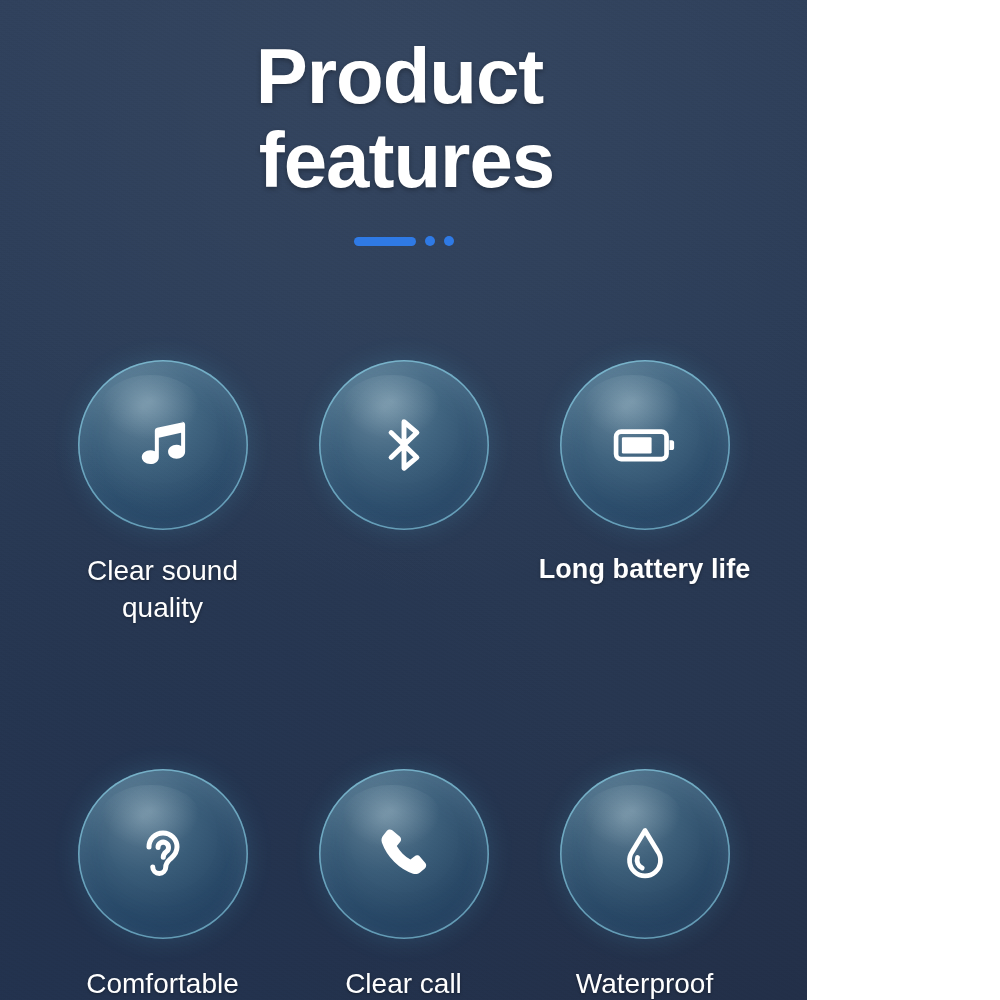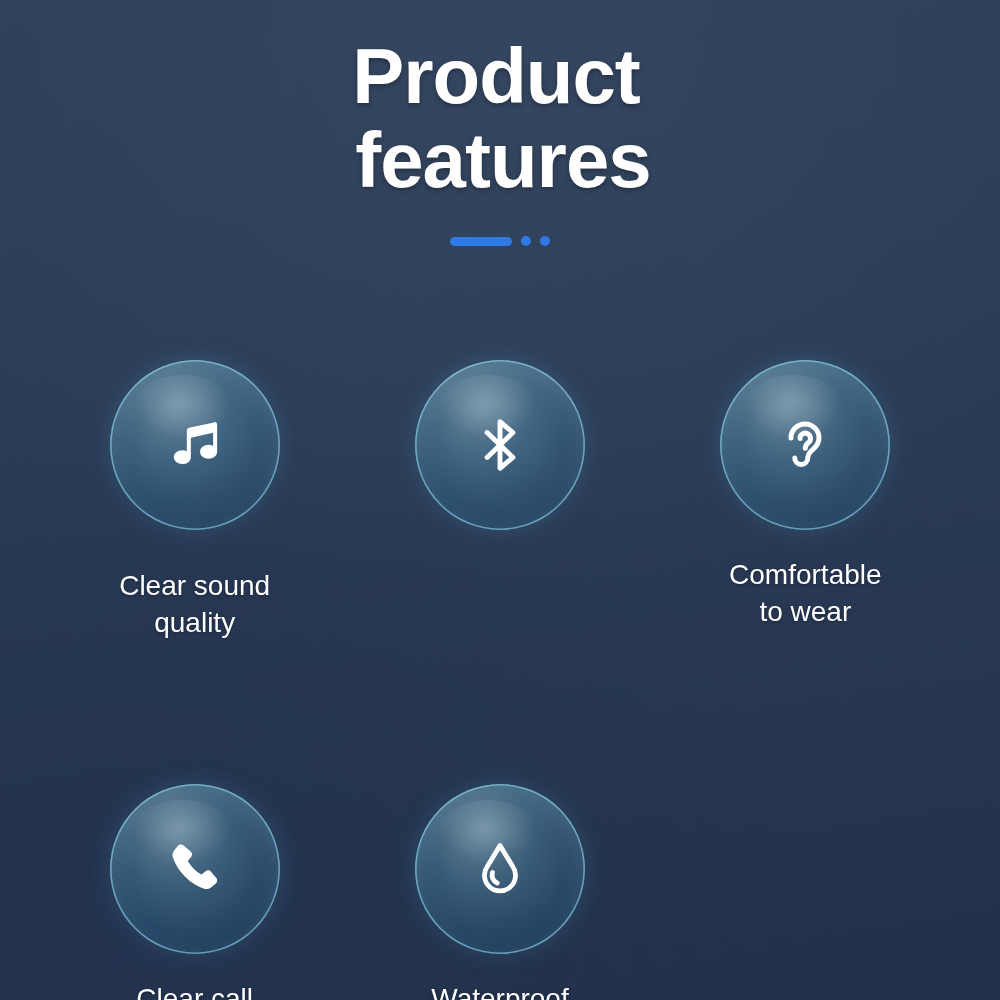--- a/index.html
+++ b/index.html
@@ -6,21 +6,21 @@
   * { margin:0; padding:0; box-sizing:border-box; }
 
   html, body {
     width:1000px; height:1000px;
     font-family:"Liberation Sans", sans-serif;
     overflow:hidden;
   }
 
   .poster {
     position:relative;
-    width:1000px; height:1000px;
+    width:807px; height:1000px;
     background:
       radial-gradient(ellipse 120% 90% at 50% 5%,  #34455f 0%, rgba(52,69,95,0) 60%),
       radial-gradient(ellipse 110% 80% at 12% 96%, #22324e 0%, rgba(34,50,78,0) 65%),
       linear-gradient(172deg, #2e3f5b 0%, #2a3b56 38%, #273650 72%, #222f48 100%);
     overflow:hidden;
   }
 
   
   .grain {
     position:absolute; inset:-10px;
@@ -120,21 +120,21 @@
     position:absolute;
     top:9%; left:14%;
     width:58%; height:38%;
     border-radius:50%;
     background:radial-gradient(ellipse at 50% 40%, rgba(225,248,255,.22), rgba(225,248,255,0) 70%);
     pointer-events:none;
   }
   .bubble svg { position:relative; z-index:2; display:block; }
 
   .caption {
-    margin-top:37px;
+    margin-top:22px;
     text-align:center;
     color:#ffffff;
     font-size:28px;
     line-height:1.33;
     text-shadow:0 1px 3px rgba(0,0,0,.35);
     white-space:pre-line;
   }
   .caption.alt {
     font-size:27px;
     font-weight:600;
@@ -177,20 +177,32 @@
     <div class="cell row1">
       <div class="bubble">
         <span>
           <svg width="62" height="62" viewBox="0 0 24 24" fill="none" stroke="#ffffff" stroke-width="1.9" stroke-linecap="round" stroke-linejoin="round">
             <path d="M7 7.2 17 16.8 12 21V3l5 4.2L7 16.8"></path>
           </svg>
         </span>
       </div>
     </div>
 
+    <div class="cell row1">
+      <div class="bubble">
+        <span>
+          <svg width="66" height="66" viewBox="0 0 34 24" fill="none">
+            <rect x="2.1" y="5.1" width="26" height="14.2" rx="2.6" stroke="#ffffff" stroke-width="2.4"></rect>
+            <rect x="5.1" y="8" width="15.3" height="8.4" rx="0.7" fill="#ffffff"></rect>
+            <path d="M29.6 9.6h1.3c.6 0 1.1.5 1.1 1.1v2.8c0 .6-.5 1.1-1.1 1.1h-1.3z" fill="#ffffff"></path>
+          </svg>
+        </span>
+      </div>
+      <div class="caption alt">Long battery life</div>
+    </div>
 
     <div class="cell row2">
       <div class="bubble">
         <span>
           <svg width="60" height="60" viewBox="0 0 24 24" fill="none" stroke="#ffffff" stroke-width="2" stroke-linecap="round" stroke-linejoin="round">
             <path d="M6.4 9.2a5.6 5.6 0 1 1 11.2 0c0 2.6-1.4 3.6-2.6 4.7-1.1 1-1.9 1.8-1.9 3.3a2.6 2.6 0 0 1-5.2 0"></path>
             <path d="M10 9.4a2.1 2.1 0 1 1 3.3 1.7c-.8.6-1.2 1.1-1.2 2.2"></path>
           </svg>
         </span>
       </div>

